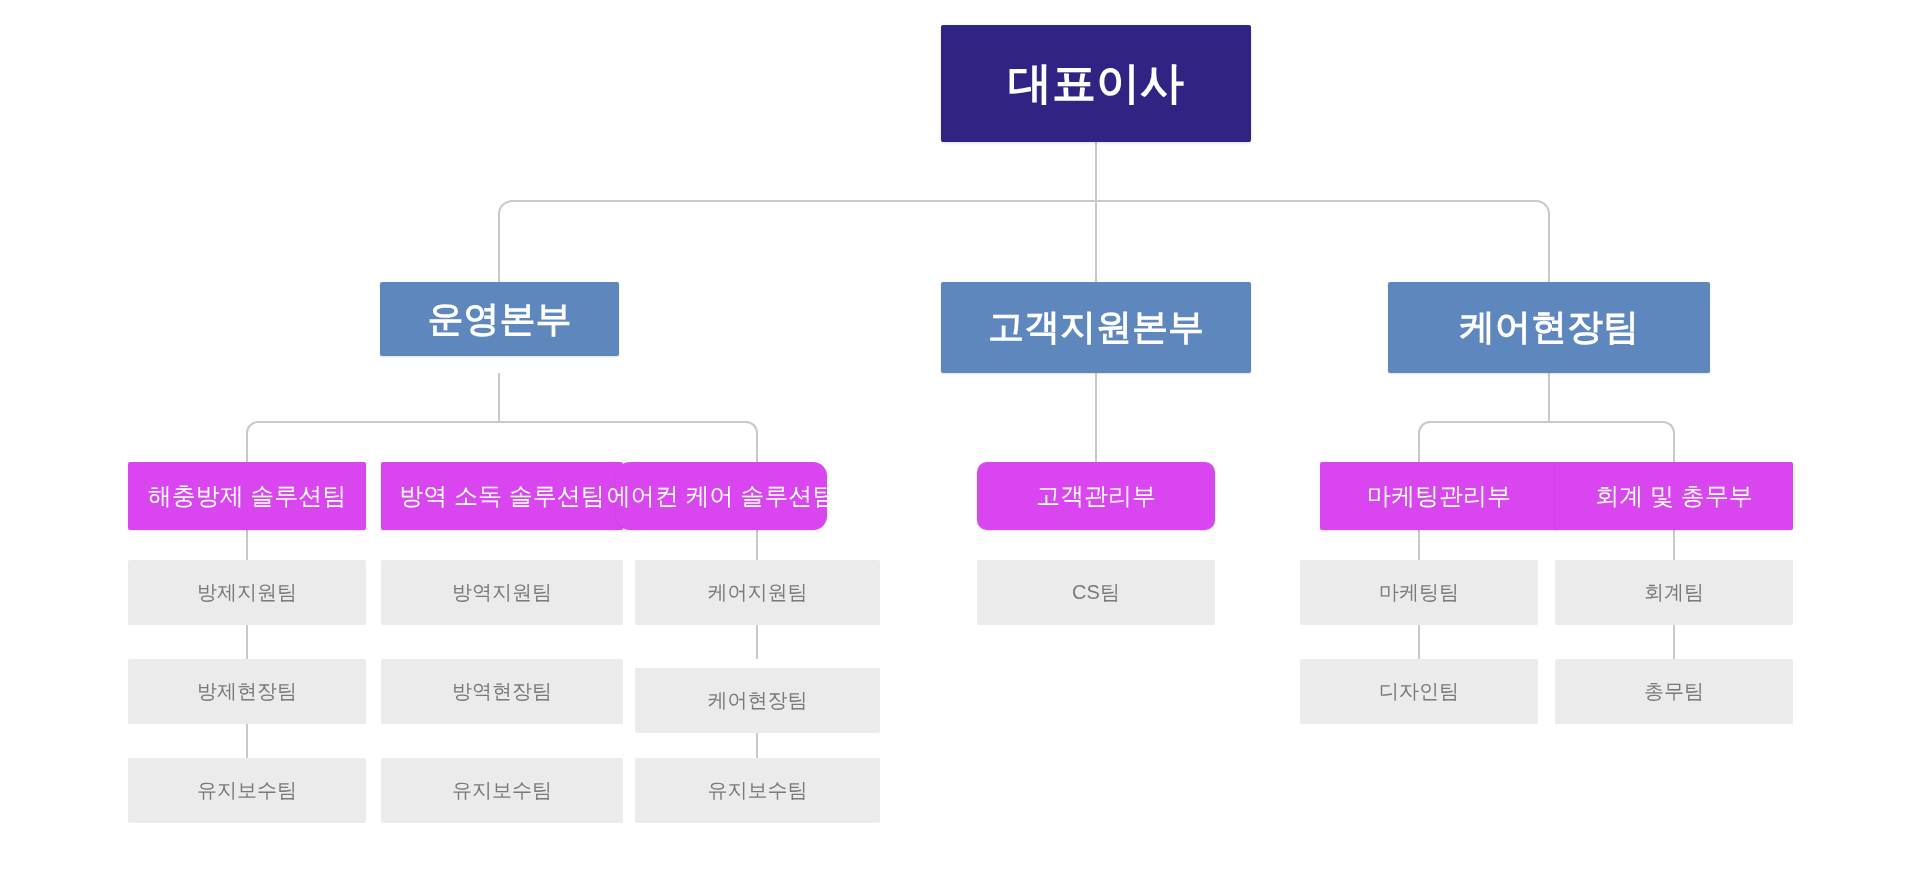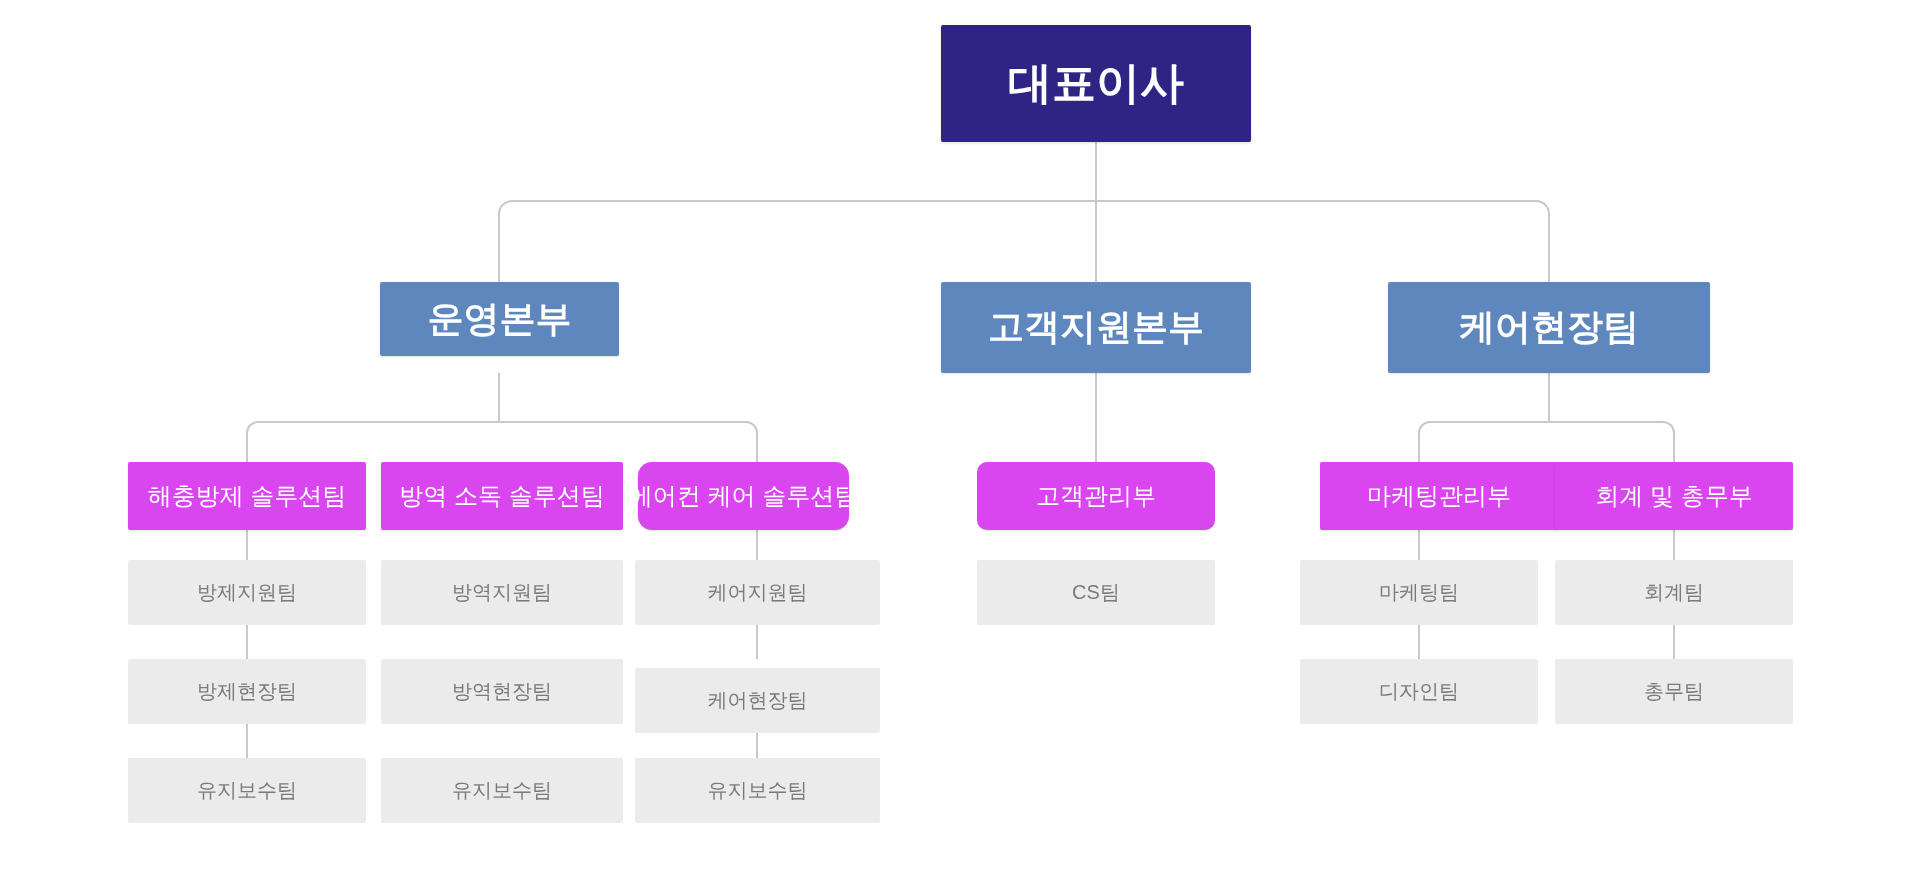--- a/index.html
+++ b/index.html
@@ -80,21 +80,21 @@
   <div class="vline" style="left:1673px;top:625px;height:34px;"></div>
 
   <div class="box root-box" style="left:941px;top:25px;width:310px;height:117px;">대표이사</div>
 
   <div class="box division-box" style="left:380px;top:282px;width:239px;height:74px;">운영본부</div>
   <div class="box division-box" style="left:941px;top:282px;width:310px;height:91px;">고객지원본부</div>
   <div class="box division-box" style="left:1388px;top:282px;width:322px;height:91px;">케어현장팀</div>
 
   <div class="box dept-box" style="left:128px;top:462px;width:238px;height:68px;">해충방제 솔루션팀</div>
   <div class="box dept-box" style="left:381px;top:462px;width:242px;height:68px;">방역 소독 솔루션팀</div>
-  <div class="box dept-box" style="left:638px;top:462px;width:211px;height:68px;border-radius:14px;">에어컨 케어 솔루션팀</div>
+  <div class="box dept-box" style="left:616px;top:462px;width:211px;height:68px;border-radius:14px;">에어컨 케어 솔루션팀</div>
   <div class="box dept-box" style="left:977px;top:462px;width:238px;height:68px;border-radius:10px;">고객관리부</div>
   <div class="box dept-box" style="left:1300px;top:462px;width:238px;height:68px;margin-left:20px;">마케팅관리부</div>
   <div class="box dept-box" style="left:1555px;top:462px;width:238px;height:68px;">회계 및 총무부</div>
 
   <div class="box team-box" style="left:128px;top:560px;width:238px;height:65px;">방제지원팀</div>
   <div class="box team-box" style="left:128px;top:659px;width:238px;height:65px;">방제현장팀</div>
   <div class="box team-box" style="left:128px;top:758px;width:238px;height:65px;">유지보수팀</div>
 
   <div class="box team-box" style="left:381px;top:560px;width:242px;height:65px;">방역지원팀</div>
   <div class="box team-box" style="left:381px;top:659px;width:242px;height:65px;">방역현장팀</div>

